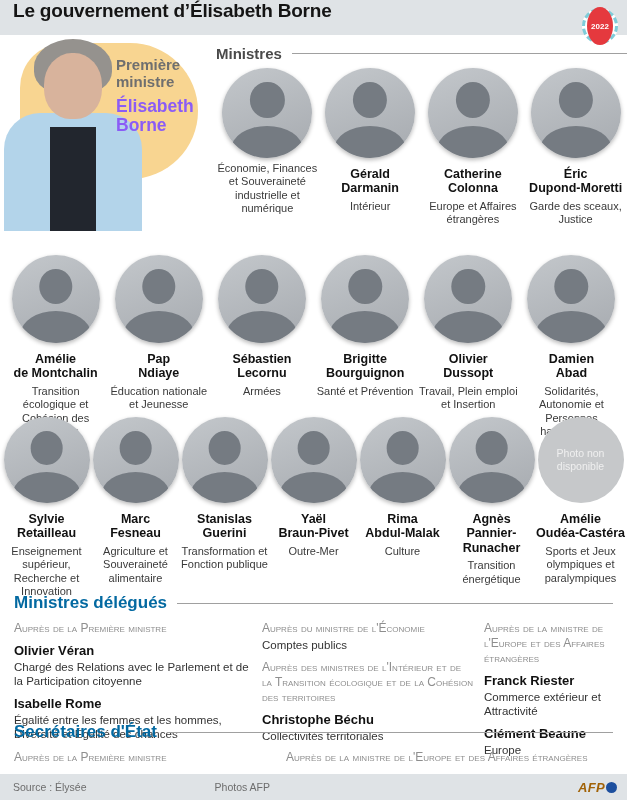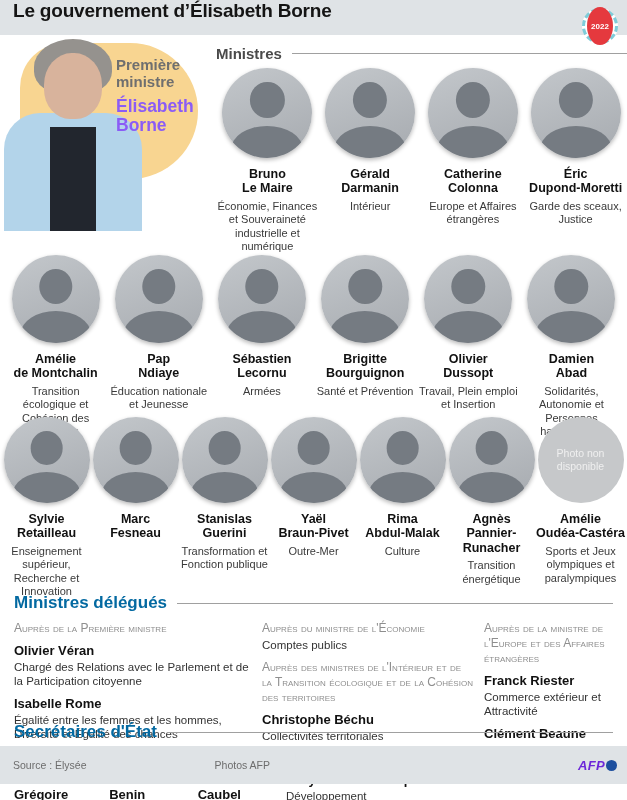--- a/index.html
+++ b/index.html
@@ -86,27 +86,27 @@
   .del-col1 { width:238px; flex:none; padding-right:10px; }
   .del-col2 { width:212px; flex:none; padding-right:10px; }
   .del-col3 { flex:1; }
   .secretaries { height:72px; }
   .sec-groups { display:flex; padding:0 14px; }
   .sec-g1 { width:272px; flex:none; }
   .sec-g2 { flex:1; }
   .inline-entries { display:flex; gap:16px; }
   
   .footer {
-    position:absolute; left:0; bottom:16px; width:627px; height:38px;
+    position:absolute; left:0; bottom:0; width:627px; height:26px;
     background:#dfe3e6; display:flex; align-items:center; font-size:10.5px; color:#6d6d6d;
   }
   .footer .source { margin-left:13px; }
   .footer .photos { margin-left:128px; }
   .afp-logo { margin-left:auto; margin-right:10px; display:flex; align-items:center; }
-  .afp-logo .afp-text { font-weight:900; font-style:italic; font-size:13px; color:#6d28d9; letter-spacing:0.3px; }
+  .afp-logo .afp-text { font-weight:900; font-style:italic; font-size:13px; color:#a16207; letter-spacing:0.3px; }
   .afp-logo .afp-dot { width:11px; height:11px; border-radius:50%; background:#1d4f9e; margin-left:1px; }
 </style>
 </head>
 <body>
 
 <div class="header">
   <h1>Le gouvernement d’Élisabeth Borne</h1>
 </div>
 <div class="badge">
   <div class="badge-inner">2022</div>
@@ -128,24 +128,20 @@
   </div>
 
   <div class="ministres">
     <div class="sec-head">
       <h2>Ministres</h2>
       <div class="rule"></div>
     </div>
     <div class="mrow row1">
       <div class="cell">
         <div class="avatar"></div>
-        <div class="mname">
-          <span>Bruno</span>
-          <span>Le Maire</span>
-        </div>
         <div class="mrole">Économie, Finances et Souveraineté industrielle et numérique</div>
       </div>
       <div class="cell">
         <div class="avatar"></div>
         <div class="mname">
           <span>Gérald</span>
           <span>Darmanin</span>
         </div>
         <div class="mrole">Intérieur</div>
       </div>
@@ -228,20 +224,21 @@
       <span>Retailleau</span>
     </div>
     <div class="mrole">Enseignement supérieur, Recherche et Innovation</div>
   </div>
   <div class="cell">
     <div class="avatar"></div>
     <div class="mname">
       <span>Marc</span>
       <span>Fesneau</span>
     </div>
+    <div class="mrole">Agriculture et Souveraineté alimentaire</div>
   </div>
   <div class="cell">
     <div class="avatar"></div>
     <div class="mname">
       <span>Stanislas</span>
       <span>Guerini</span>
     </div>
     <div class="mrole">Transformation et Fonction publique</div>
   </div>
   <div class="cell">

